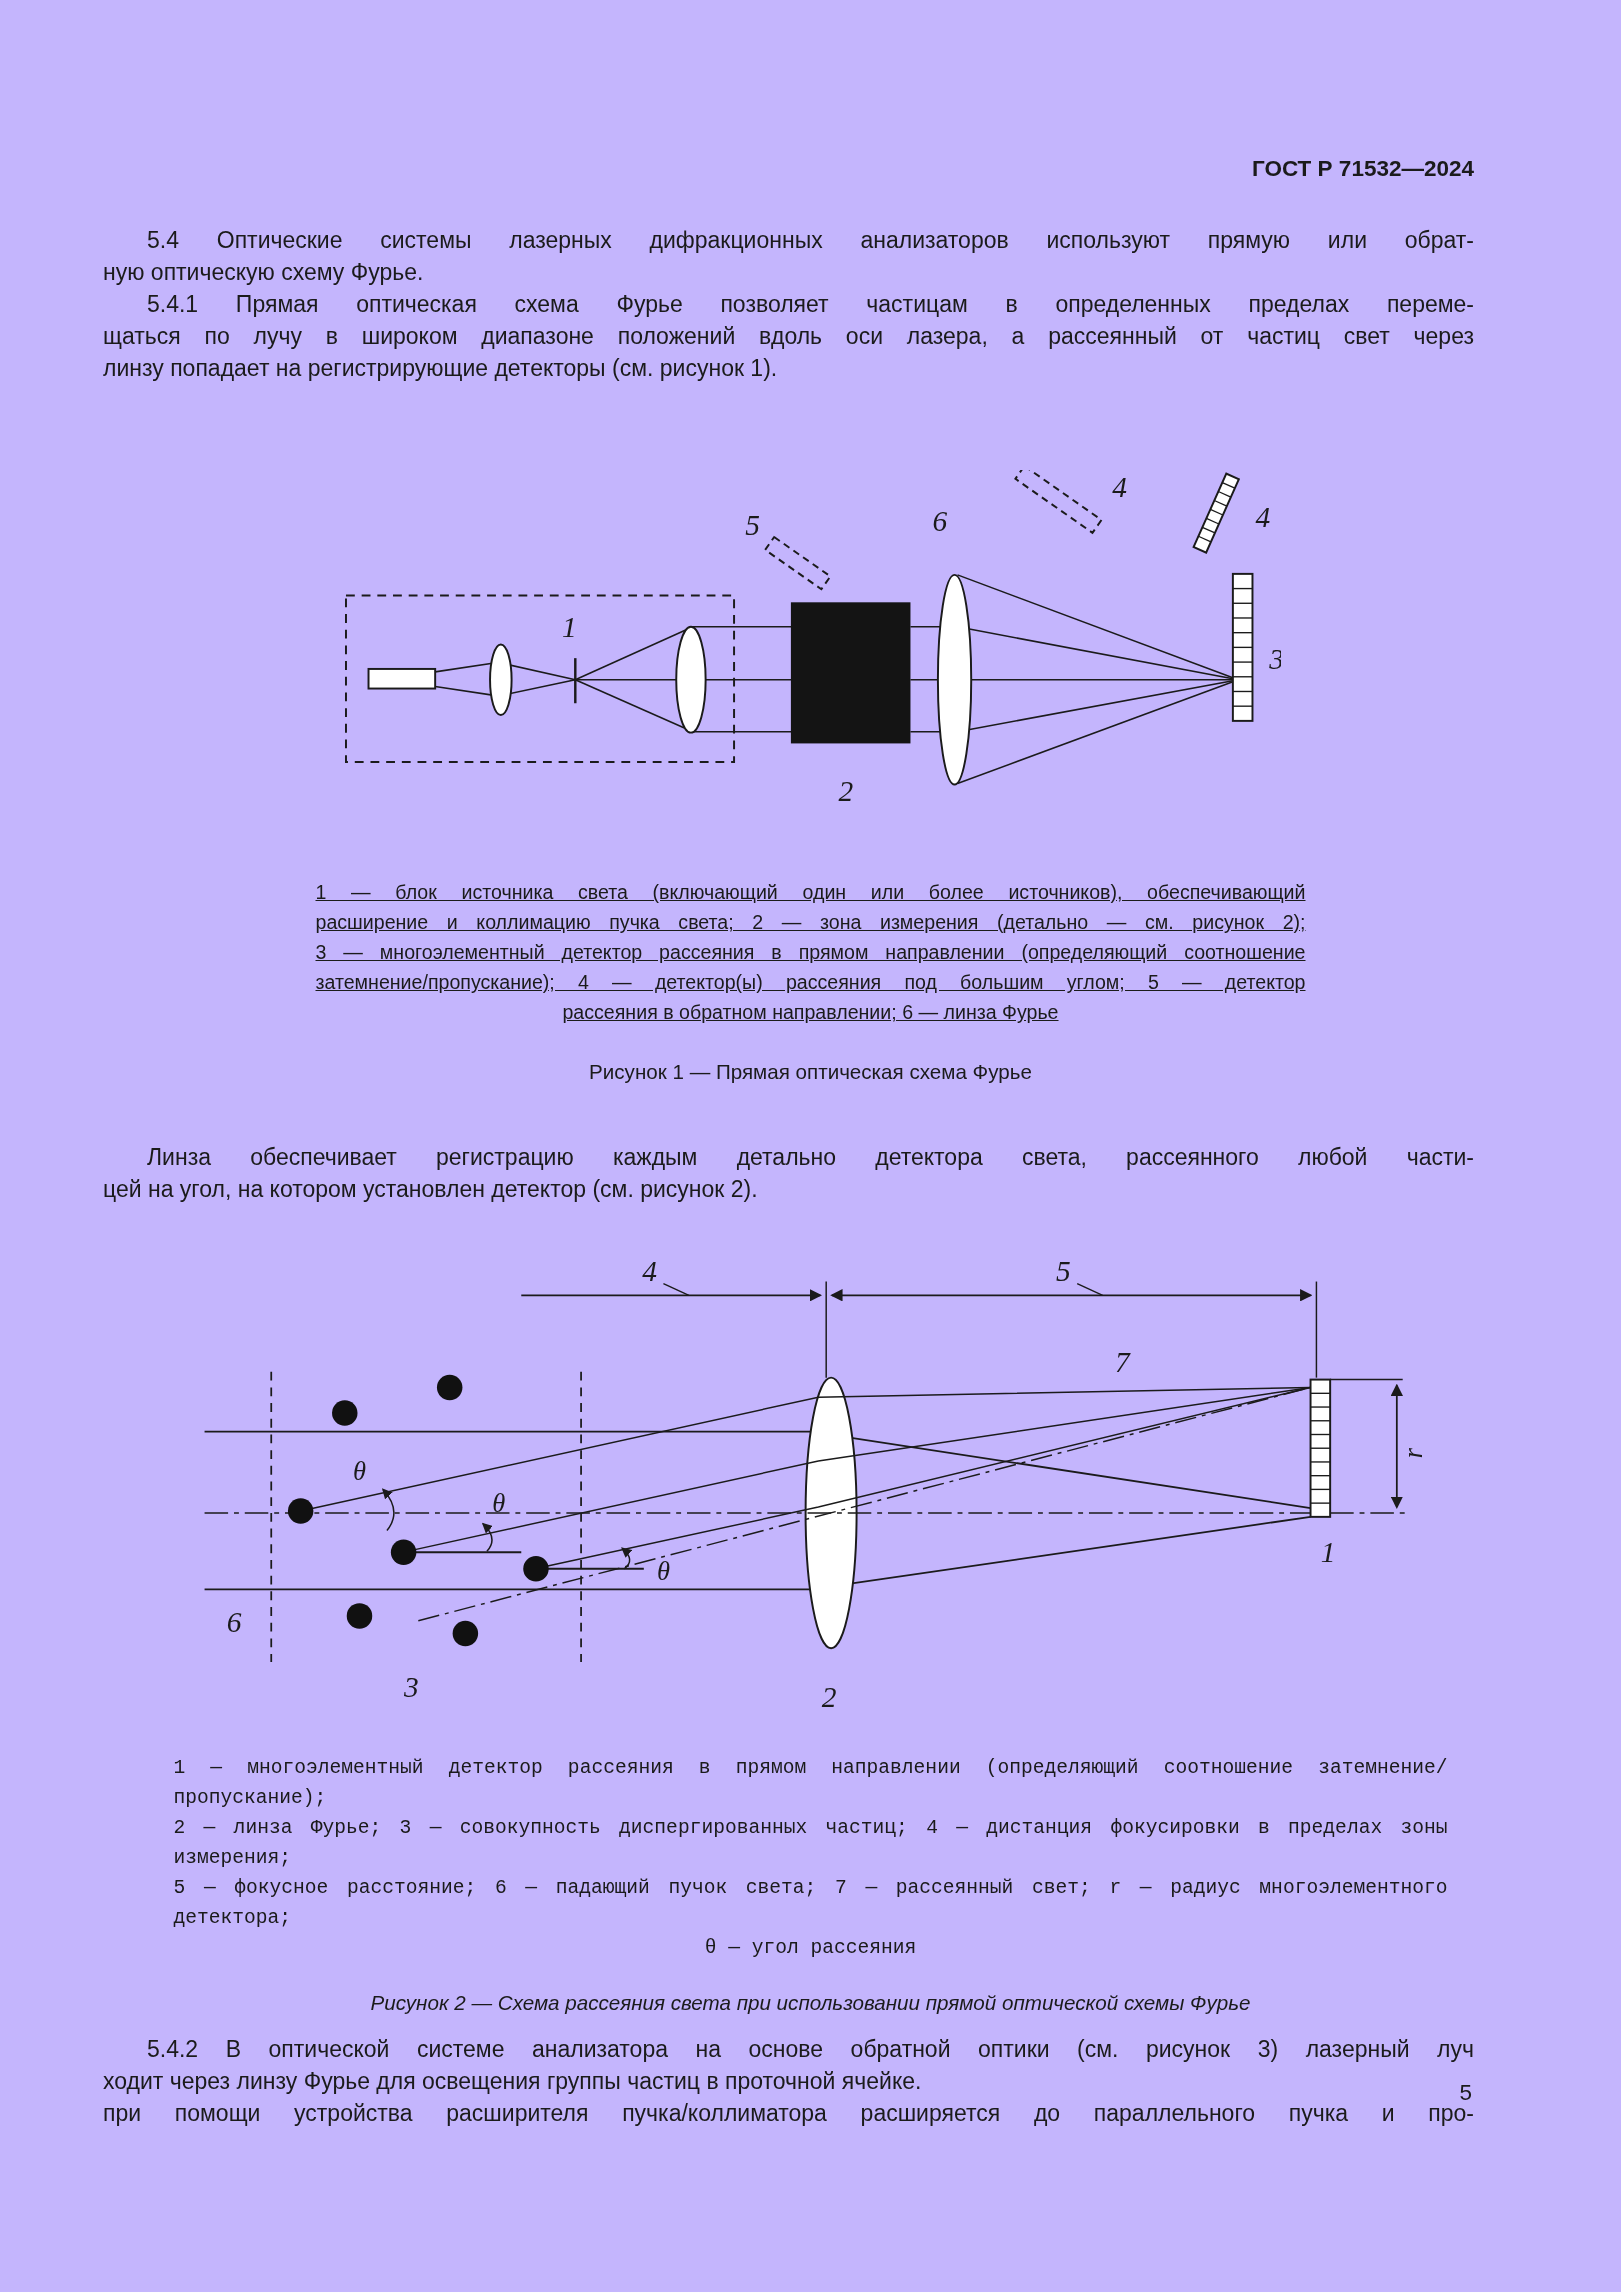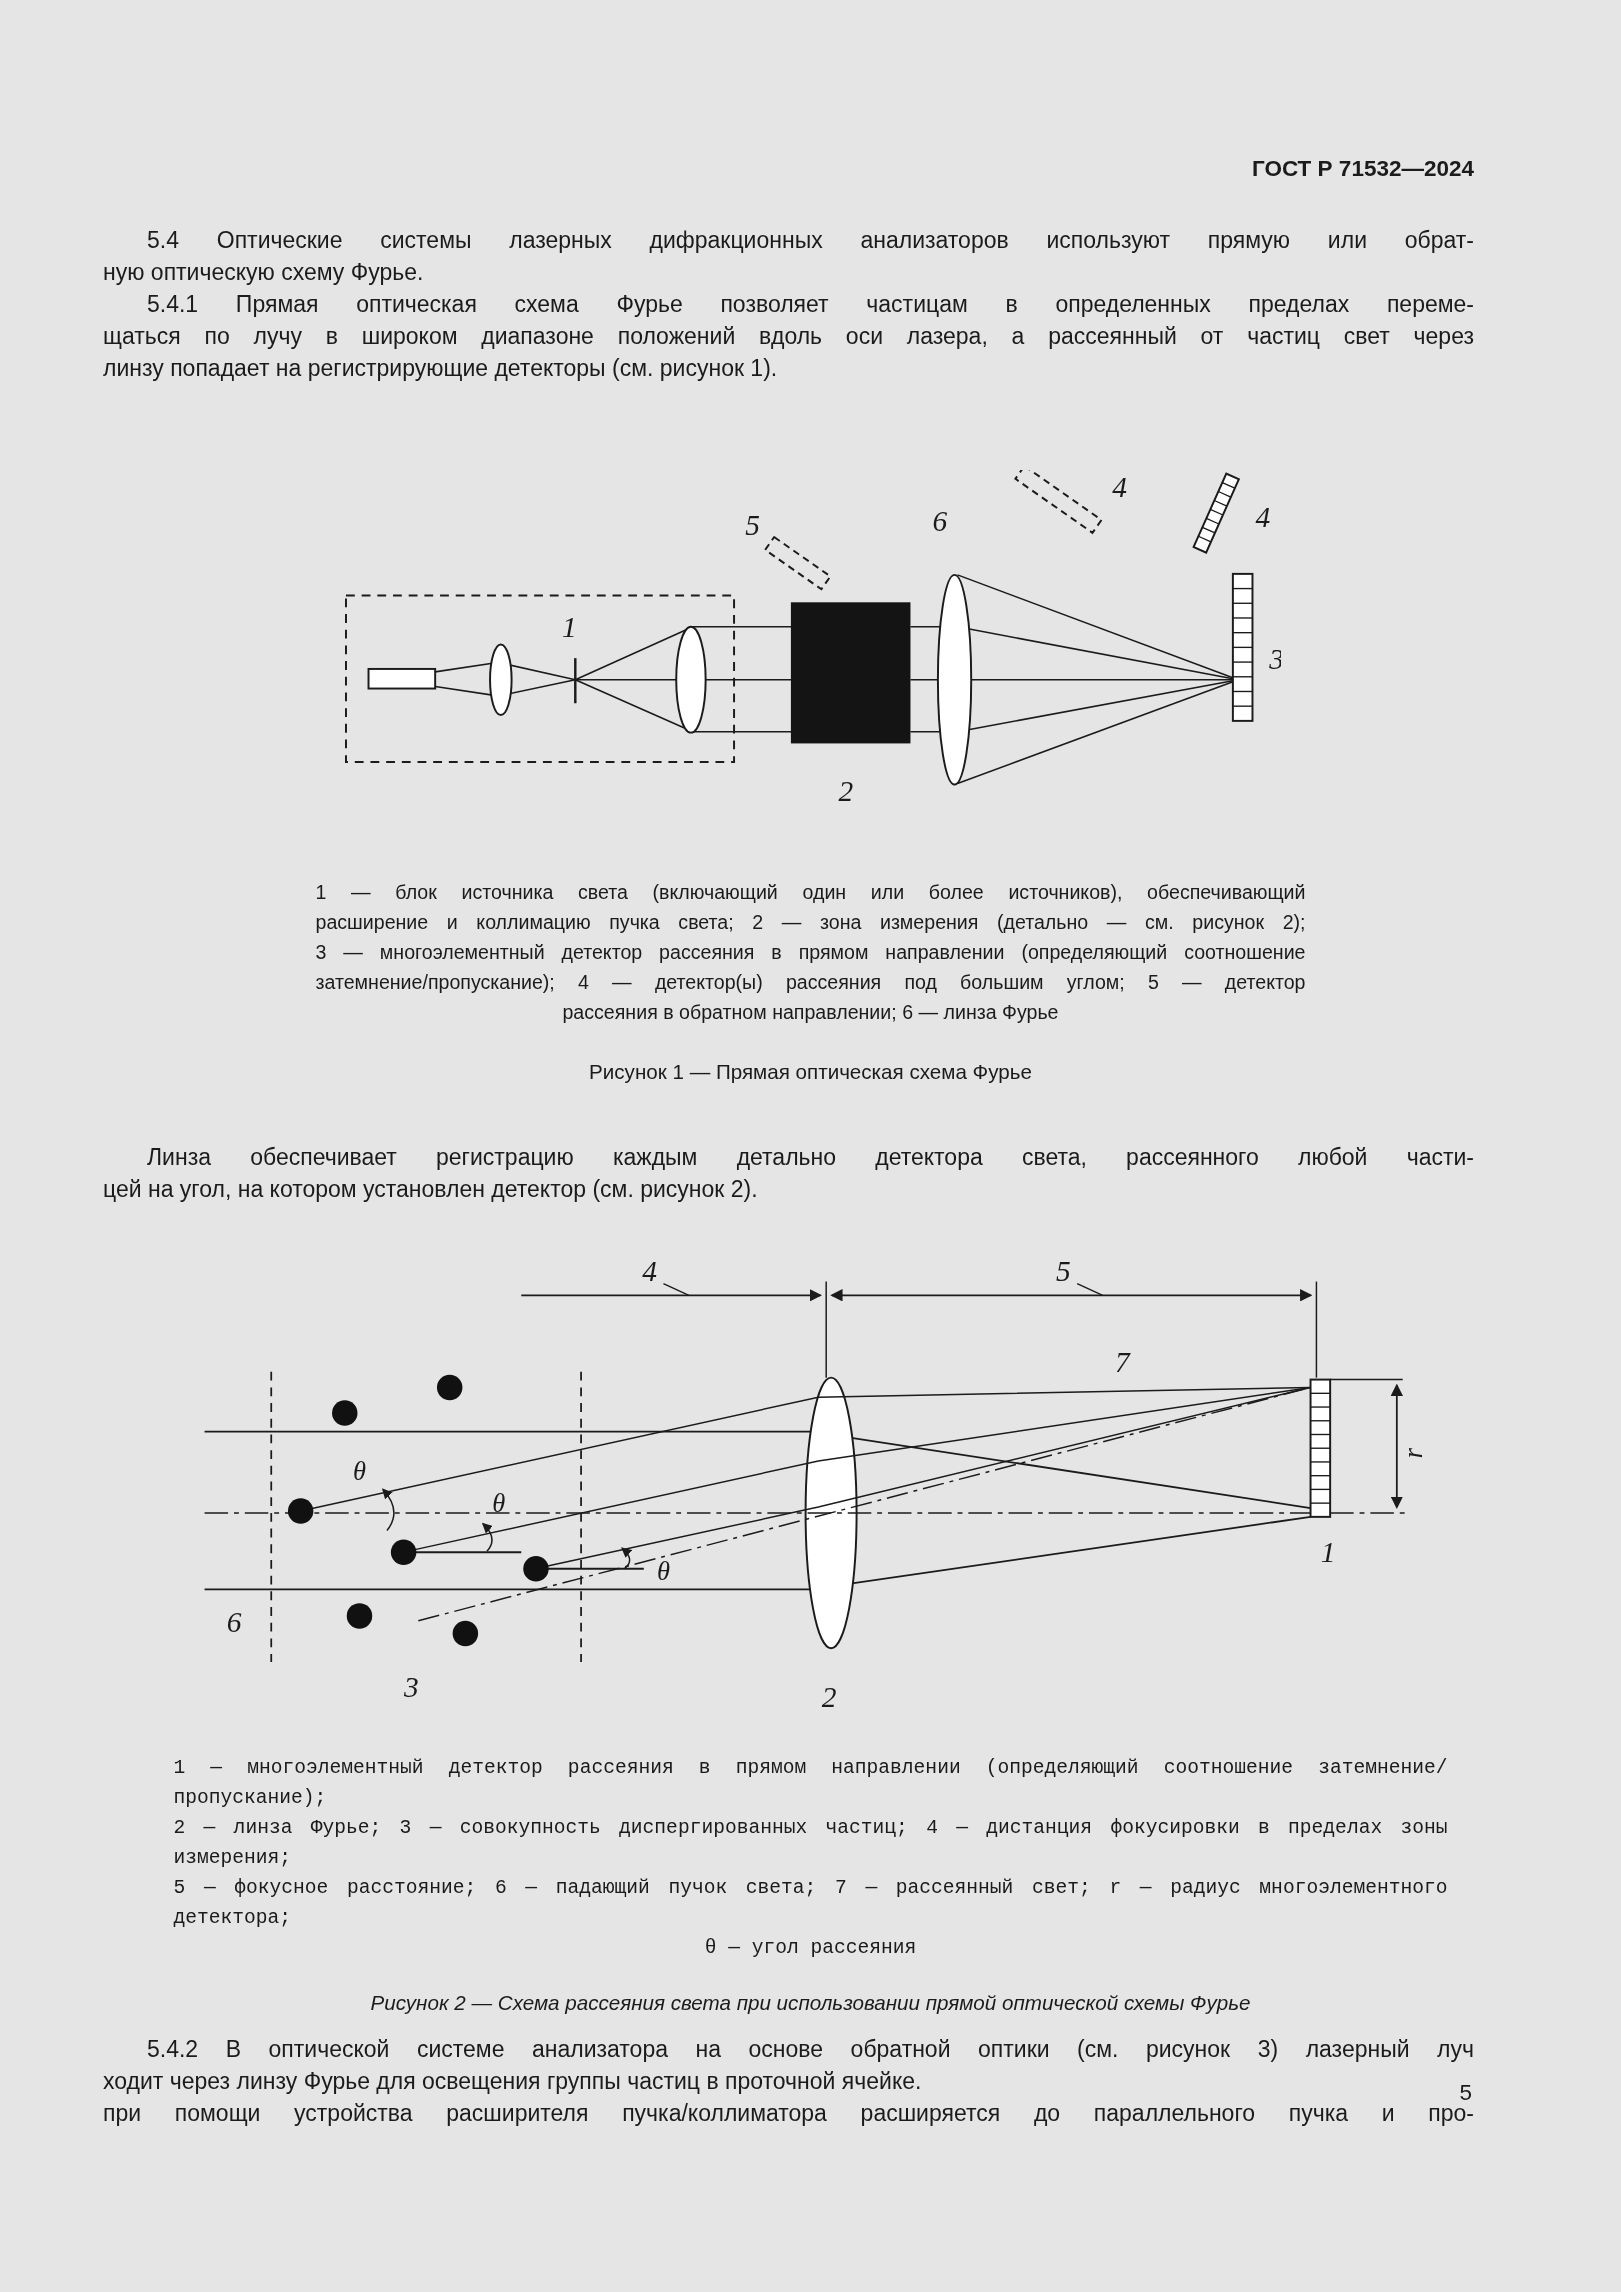--- a/index.html
+++ b/index.html
@@ -1,37 +1,37 @@
 <!DOCTYPE html>
 <html lang="ru"><head>
 <meta charset="utf-8">
 <title>ГОСТ Р 71532—2024 — страница 5</title>
 <style>
   *{box-sizing:border-box;}
   html,body{margin:0;padding:0;}
   body{background:#9a9a9a;}
   .page{
-    position:relative;width:1621px;height:2293px;margin:0 auto;background:#e5e5e5;
+    position:relative;width:1621px;height:2293px;margin:0 auto;background:#c4b5fd;
     font-family:"Liberation Sans","DejaVu Sans",sans-serif;color:#1b1b1b;
     padding:155px 147px 0 103px;overflow:hidden;
   }
   .header{font-size:22.5px;font-weight:700;text-align:right;line-height:27.4px;}
   .para{font-size:23px;line-height:32px;}
   .t-line{text-align:justify;text-align-last:justify;}
   .t-line.first{text-indent:44px;}
   .t-line.last{text-align-last:left;}
   .mt-p1{margin-top:42px;}
   .fig{margin-left:-103px;margin-right:-147px;}
   .fig svg{display:block;margin:0 auto;}
   .fig1{margin-top:86px;}
   .fig2{margin-top:49px;}
   .caption{font-size:19.6px;line-height:30px;}
   .cap-line{text-align:justify;text-align-last:justify;}
   .cap-line.center{text-align-last:center;}
-  .cap1{width:990px;margin:64px auto 0;}
+  .cap1{width:990px;margin:64px auto 0;text-decoration:underline;}
   .cap2{width:1274px;margin:38px auto 0;font-family:Liberation Mono, monospace;}
   .fig-title{font-size:20.6px;line-height:29px;text-align:center;}
   .ft1{margin-top:30px;}
   .ft2{margin-top:25px;font-style:italic;}
   .p-lens{margin-top:55px;}
   .p542{}
   .page-number{position:absolute;top:2080px;right:149px;font-size:22.5px;}
   .lbl{font-family:"Liberation Serif","DejaVu Serif",serif;font-style:italic;font-size:30px;fill:#1b1b1b;}
   .lbl-s{font-family:"Liberation Serif","DejaVu Serif",serif;font-style:italic;font-size:27px;fill:#1b1b1b;}
 </style>

